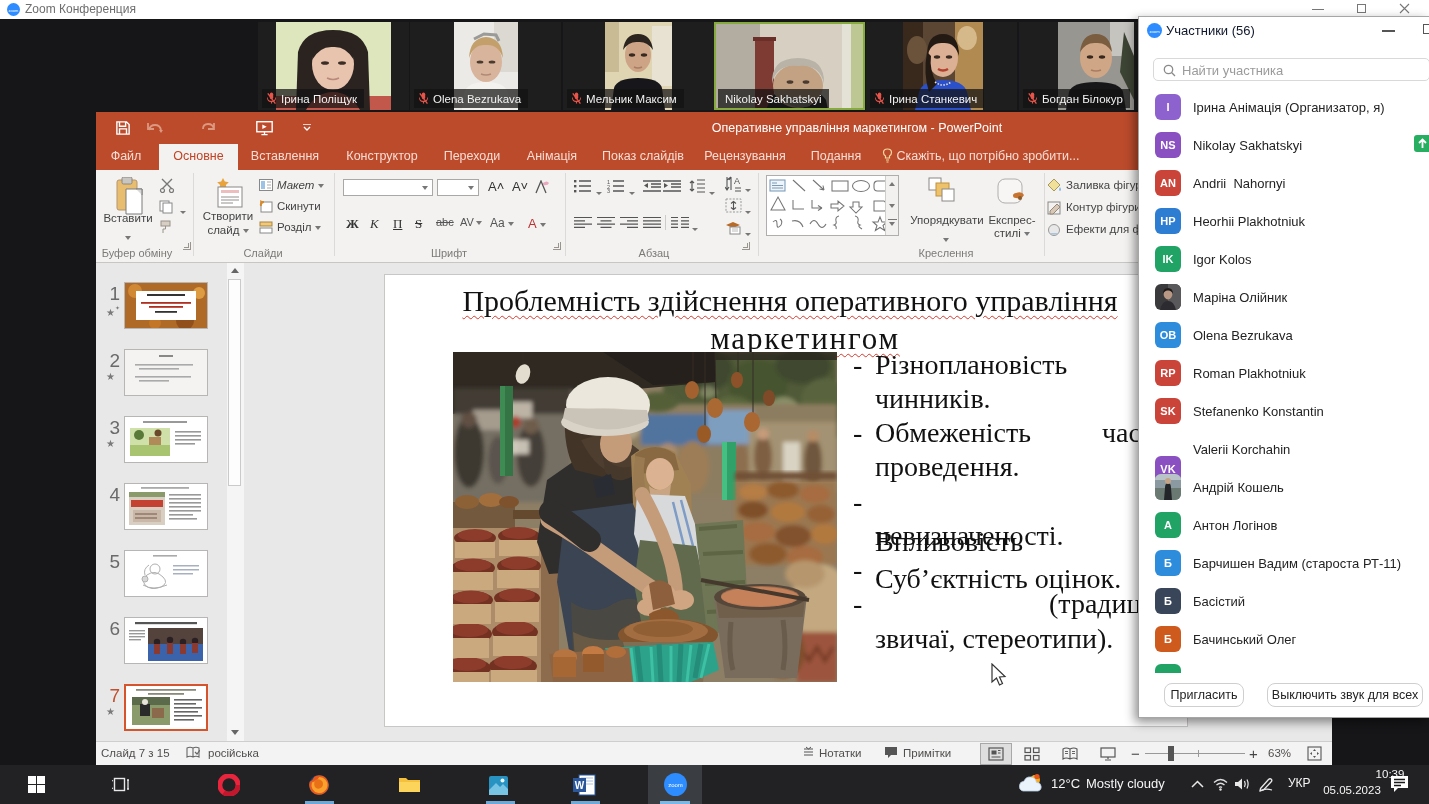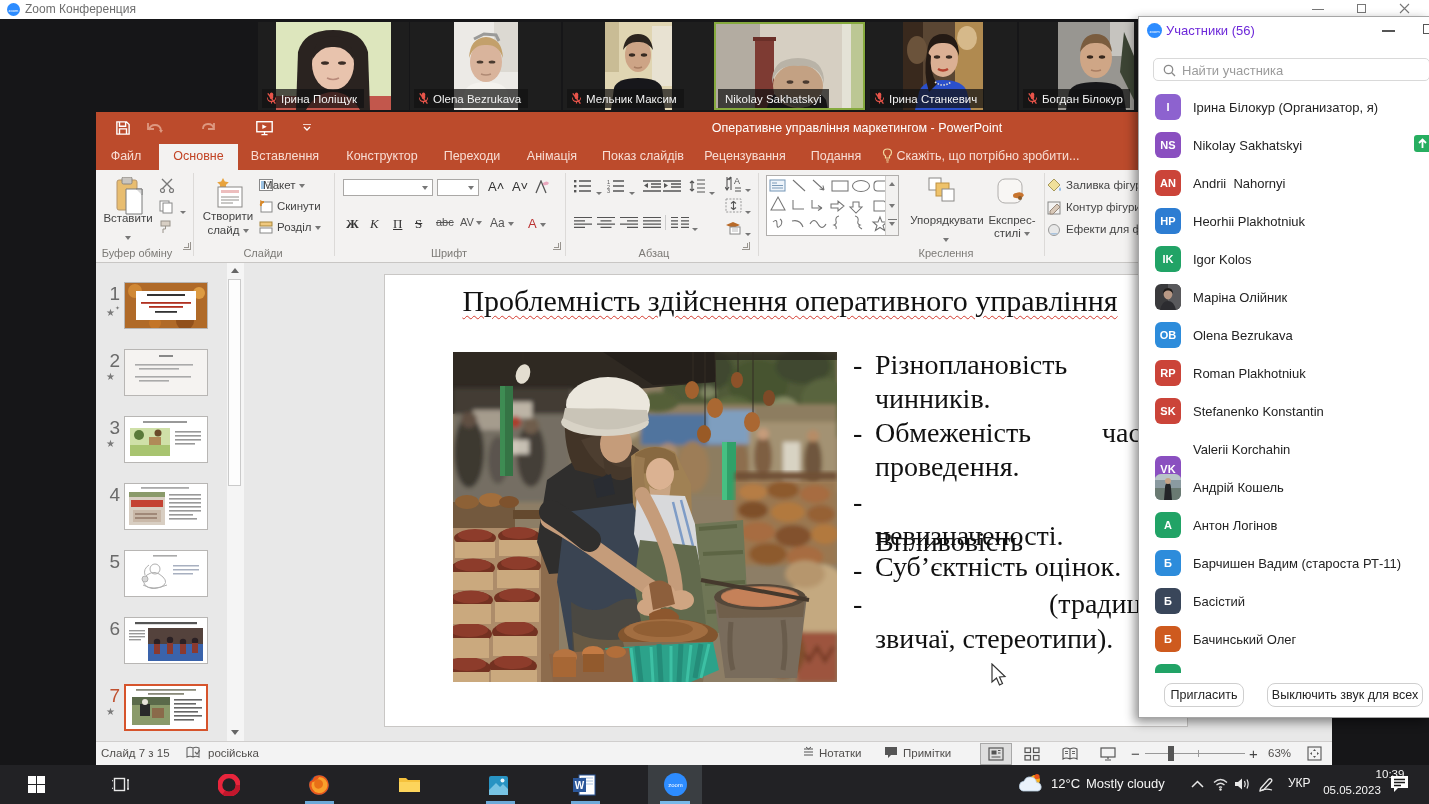--- a/index.html
+++ b/index.html
@@ -277,21 +277,21 @@
       <rect x="8" y="13" width="18" height="3" fill="#c44" opacity=".35"></rect>
       <path d="M8 20 H26 M8 23 H26 M8 26 H20" stroke="#b8b6b4" stroke-width="1.4"></path>
     </svg>
     <div class="rtext" style="left:104px;top:40px;width:56px;text-align:center;">Створити</div>
     <div class="rtext" style="left:104px;top:54px;width:56px;text-align:center;">слайд <span class="arr"></span></div>
     <svg class="abs" style="left:163px;top:9px;" width="14" height="12" viewBox="0 0 14 12">
           <rect x="0.5" y="0.5" width="13" height="11" fill="#fff" stroke="#888"></rect>
           <rect x="2" y="2" width="4" height="8" fill="#9cc3e5"></rect>
           <path d="M8 3 H12 M8 6 H12 M8 9 H12" stroke="#aaa" stroke-width="1.2"></path>
         </svg>
-    <div class="rtext" style="left:167px;top:9px;">Макет <span class="arr"></span></div>
+    <div class="rtext" style="left:181px;top:9px;font-style:italic;">Макет <span class="arr"></span></div>
     <svg class="abs" style="left:163px;top:30px;" width="14" height="13" viewBox="0 0 14 13">
           <rect x="2" y="2" width="11" height="10" fill="#fff" stroke="#888"></rect>
           <path d="M2 6 Q1 2 5 2" stroke="#d98a2b" stroke-width="2" fill="none"></path>
           <path d="M1 0 L5 2 L2 5 Z" fill="#d98a2b"></path>
         </svg>
     <div class="rtext" style="left:181px;top:30px;">Скинути</div>
     <svg class="abs" style="left:163px;top:51px;" width="14" height="13" viewBox="0 0 14 13">
           <rect x="1" y="1" width="12" height="4" fill="#f0c97e" stroke="#a8863c"></rect>
           <rect x="1" y="7" width="12" height="5" fill="#fff" stroke="#888"></rect>
         </svg>
@@ -602,20 +602,21 @@
     <div id="paneScroll">
       <span class="arr" style="position:absolute;left:4px;top:5px;border-left-width:4px;border-right-width:4px;border-top:none;border-bottom:5px solid #666;"></span>
       <div class="abs" style="left:1px;top:16px;width:13px;height:207px;background:#fdfdfd;border:1px solid #cacaca;"></div>
       <span class="arr" style="position:absolute;left:4px;top:467px;border-left-width:4px;border-right-width:4px;border-top:5px solid #666;"></span>
     </div>
   </div>
 
   <div id="edit" class="abs">
     <div id="page">
       <div class="stitle" style="left:4px;top:9px;">Проблемність здійснення оперативного управління</div>
+      <div class="stitle" style="left:19px;top:46px;letter-spacing:1.8px;font-size:31px;">маркетингом</div>
 
       <svg class="abs" style="left:68px;top:77px;" width="384" height="330" viewBox="0 0 384 330">
         <defs>
           <filter id="b2" x="-20%" y="-20%" width="140%" height="140%">
                 <feGaussianBlur stdDeviation="2"></feGaussianBlur>
               </filter>
           <filter id="b3" x="-20%" y="-20%" width="140%" height="140%">
                 <feGaussianBlur stdDeviation="3.5"></feGaussianBlur>
               </filter>
         </defs>
@@ -839,21 +840,21 @@
           <div class="bl" style="left:490px;top:74px;">Різноплановість</div>
       <div class="bl" style="left:490px;top:108px;">чинників.</div>
       <div class="bl" style="left:468px;top:142px;">-</div>
           <div class="bl" style="left:490px;top:142px;">Обмеженість</div>
           <div class="bl" style="left:717px;top:142px;">часу</div>
       <div class="bl" style="left:490px;top:176px;">проведення.</div>
       <div class="bl" style="left:468px;top:211px;">-</div>
           <div class="bl" style="left:490px;top:211px;margin-top:40px;">Впливовість</div>
       <div class="bl" style="left:490px;top:245px;">невизначеності.</div>
       <div class="bl" style="left:468px;top:279px;">-</div>
-          <div class="bl" style="left:490px;top:276px;">Суб’єктність оцінок.</div>
+          <div class="bl" style="left:490px;top:288px;">Суб’єктність оцінок.</div>
       <div class="bl" style="left:468px;top:313px;">-</div>
           <div class="bl" style="left:664px;top:313px;">(традиції,</div>
       <div class="bl" style="left:490px;top:348px;">звичаї, стереотипи).</div>
     </div>
   </div>
 
   <div id="status" class="abs">
     <div class="abs" style="left:5px;top:5px;">Слайд 7 з 15</div>
     <svg class="sic" style="left:90px;" width="14" height="14" viewBox="0 0 14 14">
           <path d="M1 2 Q4 0.5 7 2 Q10 0.5 13 2 L13 11 Q10 9.5 7 11 Q4 9.5 1 11 Z M7 2 V11" fill="none" stroke="#666" stroke-width="1.1"></path>
@@ -988,33 +989,33 @@
         <path d="M1 1 H18 V13 H8 L4 17 V13 H1 Z" fill="#fff"></path>
         <path d="M4 4.5 H15 M4 7.5 H15 M4 10.5 H11" stroke="#1a1a1a" stroke-width="1.4"></path>
       </svg>
 </div>
 
 <div id="panel" class="abs">
   <svg class="abs" style="left:8px;top:6px;" width="15" height="15" viewBox="0 0 15 15">
         <circle cx="7.5" cy="7.5" r="7.5" fill="#2d8cff"></circle>
         <text x="7.5" y="9.7" font-size="4.2" fill="#fff" text-anchor="middle" font-family="Liberation Sans">zoom</text>
       </svg>
-  <div class="abs" style="left:27px;top:6px;font-size:13px;color:#6d28d9;">Участники (56)</div>
+  <div class="abs" style="left:27px;top:6px;font-size:13px;color:#0f172a;">Участники (56)</div>
   <div class="abs" style="left:243px;top:13px;width:13px;height:1.6px;background:#555;"></div>
   <div class="abs" style="left:284px;top:7px;width:10px;height:10px;border:1.4px solid #555;border-right:none;"></div>
   <div class="abs" style="left:14px;top:41px;width:277px;height:23px;border:1px solid #d9d9d9;border-radius:5px;background:#fff;">
     <svg style="position:absolute;left:9px;top:5px;" width="13" height="13" viewBox="0 0 13 13">
           <circle cx="5.5" cy="5.5" r="4.2" fill="none" stroke="#8a8a8a" stroke-width="1.3"></circle>
           <path d="M8.8 8.8 L12 12" stroke="#8a8a8a" stroke-width="1.3"></path>
         </svg>
     <div style="position:absolute;left:28px;top:4px;font-size:13px;color:#9b9b9b;">Найти участника</div>
   </div>
   <div class="prow" style="top:77px;">
         <div class="pav" style="background:#8d62cf;">І</div>
-        <div class="pname">Ірина Білокур (Организатор, я)</div>
+        <div class="pname">Ірина Анімація (Организатор, я)</div>
       </div>
   <div class="prow" style="top:115px;">
         <div class="pav" style="background:#8a4fc0;">NS</div>
         <div class="pname">Nikolay Sakhatskyi</div>
       </div>
   <div class="prow" style="top:153px;">
         <div class="pav" style="background:#cb4439;">AN</div>
         <div class="pname">Andrii&nbsp; Nahornyi</div>
       </div>
   <div class="prow" style="top:191px;">

